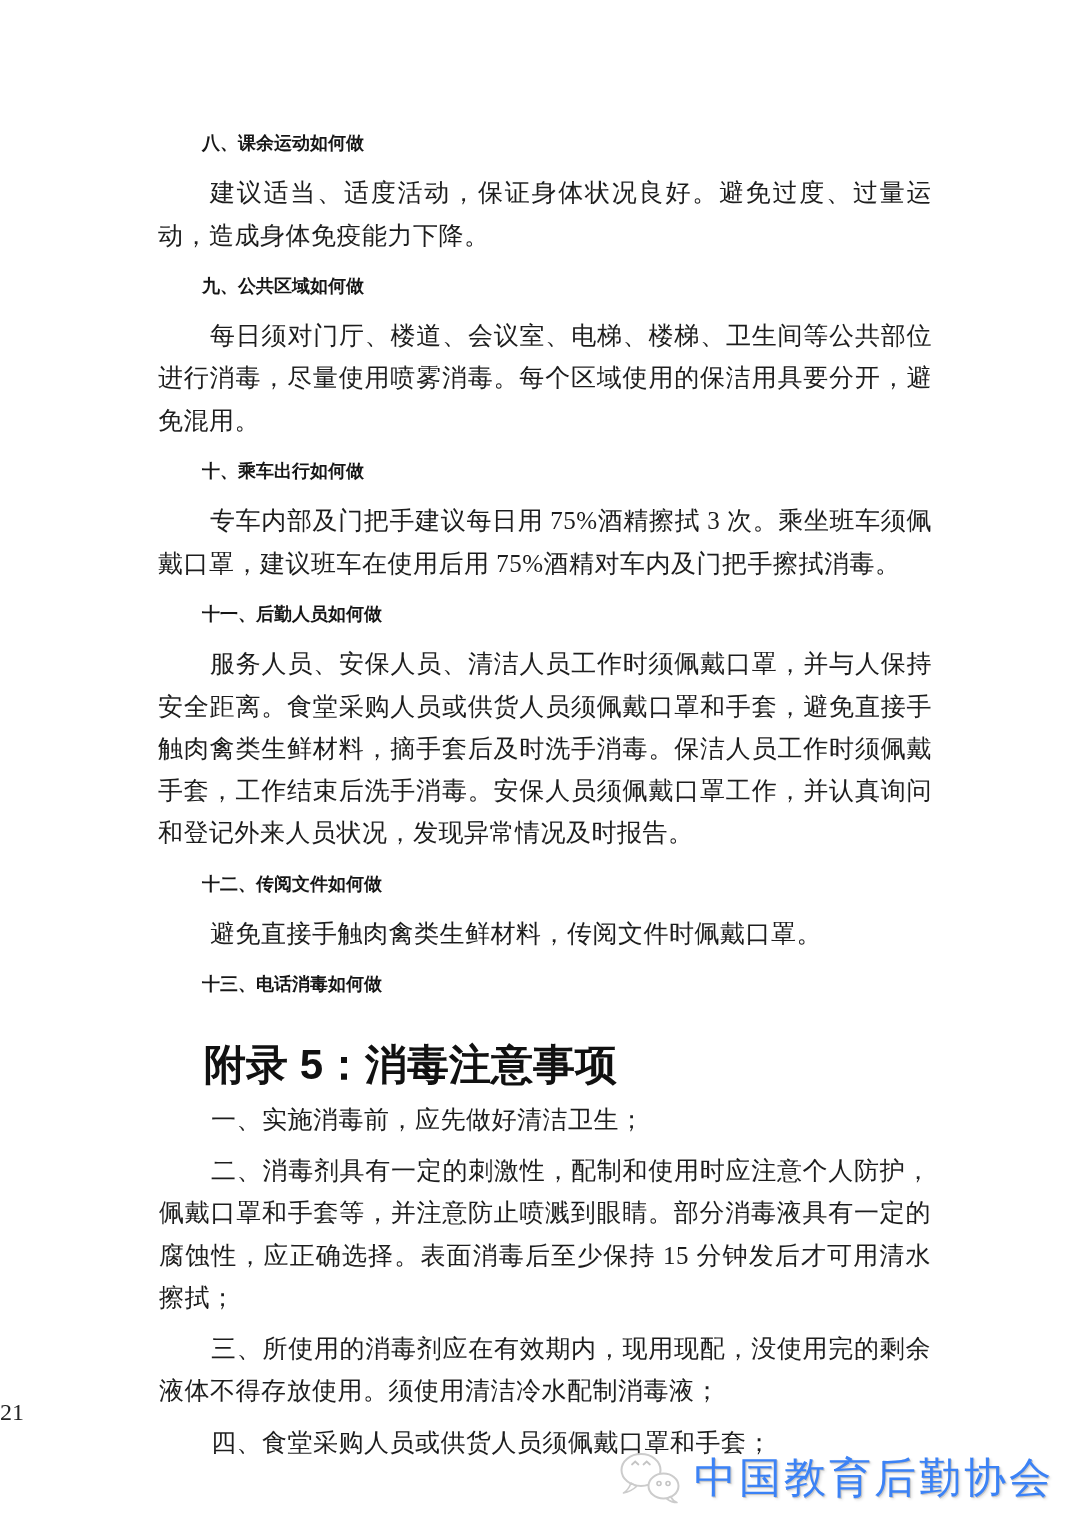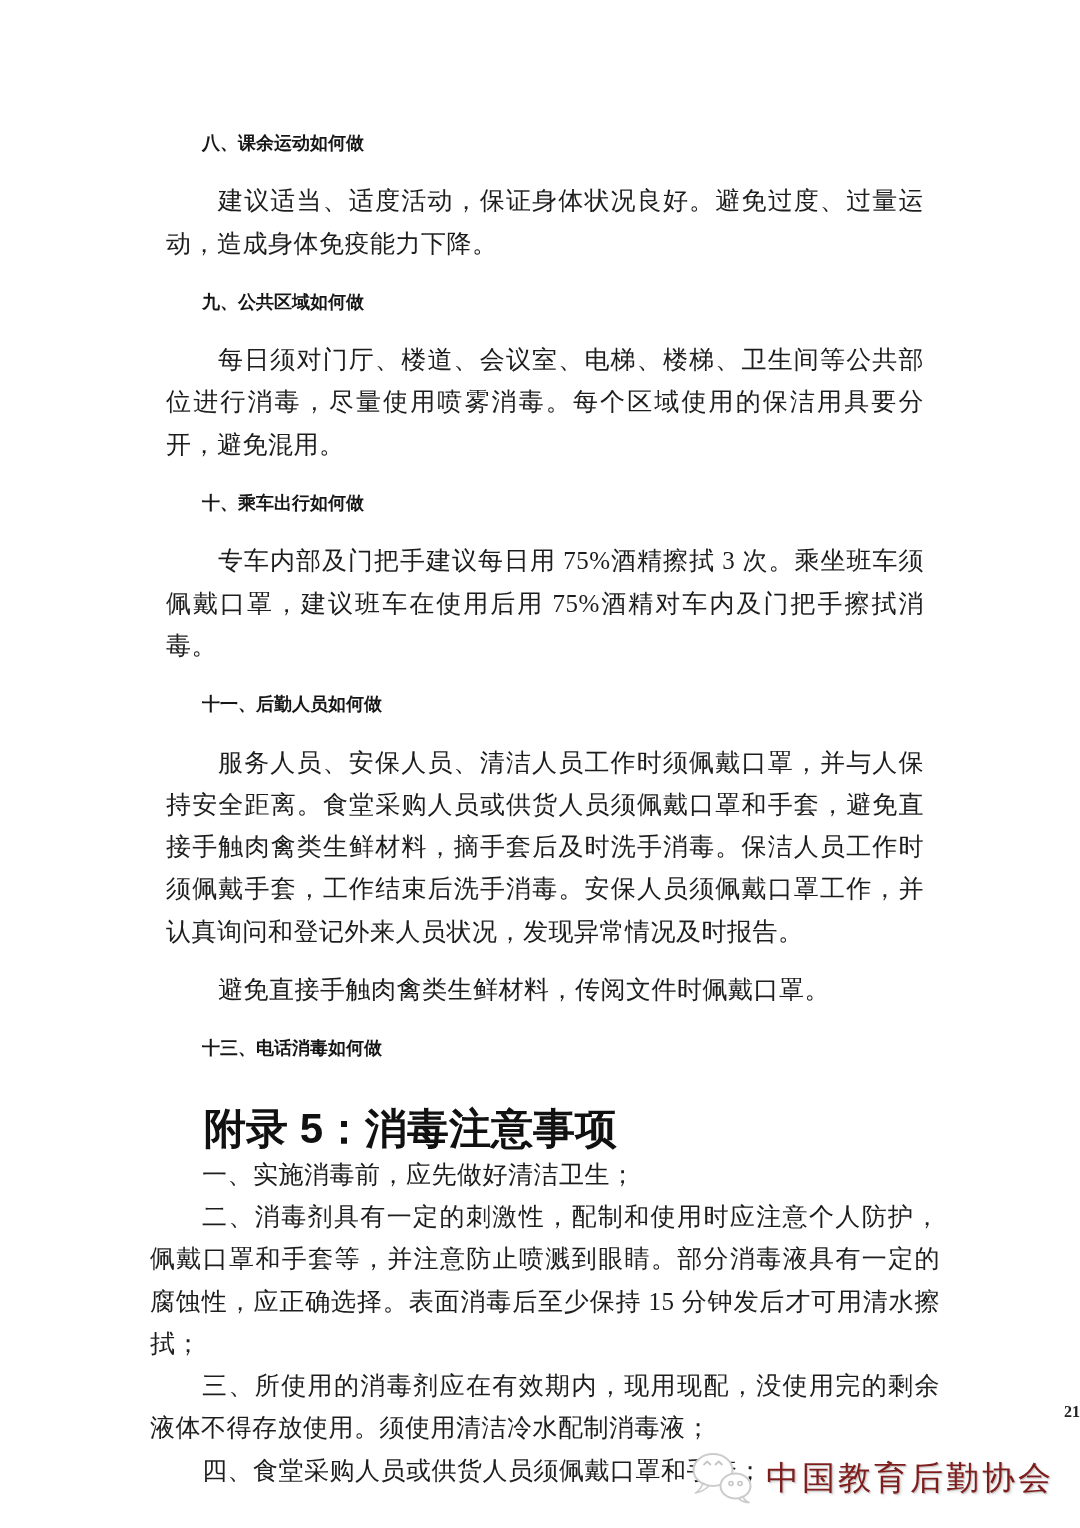--- a/index.html
+++ b/index.html
@@ -29,67 +29,66 @@
     margin: 0;
     font-family: "Liberation Sans", "DejaVu Sans", sans-serif;
     font-weight: 700;
     font-size: 18px;
     line-height: 42.3px;
     text-indent: 52px;
     text-align: left;
     color: #161616;
   }
   .sec-body {
-    margin: 16px;
+    margin: 8px;
     text-indent: 52px;
     letter-spacing: 0.5px;
   }
   .appendix-title {
     margin: 34px 0 0 0;
     font-family: "Liberation Sans", "DejaVu Sans", sans-serif;
     font-weight: 700;
     font-size: 42px;
     line-height: 50px;
     text-indent: 54px;
     text-align: left;
     color: #111111;
   }
   .appendix-item {
-    margin: 0;
+    margin: 9px;
     text-indent: 52px;
     letter-spacing: 0.5px;
   }
   .page-number {
     position: absolute;
     top: 1398px;
     left: 0;
     width: 100%;
-    text-align: right;
-    font-size: 16px;
+    text-align: left;
+    font-size: 24px;
     line-height: 28px;
     color: #242424;
-    font-weight: bold;
   }
   .watermark {
     position: absolute;
     top: 1448px;
     right: 26px;
     height: 60px;
     display: flex;
     align-items: center;
     gap: 12px;
   }
   .watermark-icon {
     display: block;
   }
   .watermark-text {
     font-family: "Liberation Sans", "DejaVu Sans", sans-serif;
-    font-size: 33px;
+    font-size: 42px;
     letter-spacing: 3px;
-    color: #7f1d1d;
+    color: #3b82f6;
     text-shadow: 1px 1px 0 #c5c5c5, 2px 2px 3px #dedede;
     white-space: nowrap;
   }
 </style>
 </head>
 <body>
 
 <div class="page">
 
   <div class="content">
@@ -108,20 +107,21 @@
       <h2 class="sec-heading">十、乘车出行如何做</h2>
       <p class="sec-body">专车内部及门把手建议每日用 75%酒精擦拭 3 次。乘坐班车须佩戴口罩，建议班车在使用后用 75%酒精对车内及门把手擦拭消毒。</p>
     </section>
 
     <section>
       <h2 class="sec-heading">十一、后勤人员如何做</h2>
       <p class="sec-body">服务人员、安保人员、清洁人员工作时须佩戴口罩，并与人保持安全距离。食堂采购人员或供货人员须佩戴口罩和手套，避免直接手触肉禽类生鲜材料，摘手套后及时洗手消毒。保洁人员工作时须佩戴手套，工作结束后洗手消毒。安保人员须佩戴口罩工作，并认真询问和登记外来人员状况，发现异常情况及时报告。</p>
     </section>
 
     <section>
+      <h2 class="sec-heading">十二、传阅文件如何做</h2>
       <p class="sec-body">避免直接手触肉禽类生鲜材料，传阅文件时佩戴口罩。</p>
     </section>
 
     <section>
       <h2 class="sec-heading">十三、电话消毒如何做</h2>
     </section>
 
     <section>
       <h2 class="appendix-title">附录 5：消毒注意事项</h2>
       <p class="appendix-item">一、实施消毒前，应先做好清洁卫生；</p>

